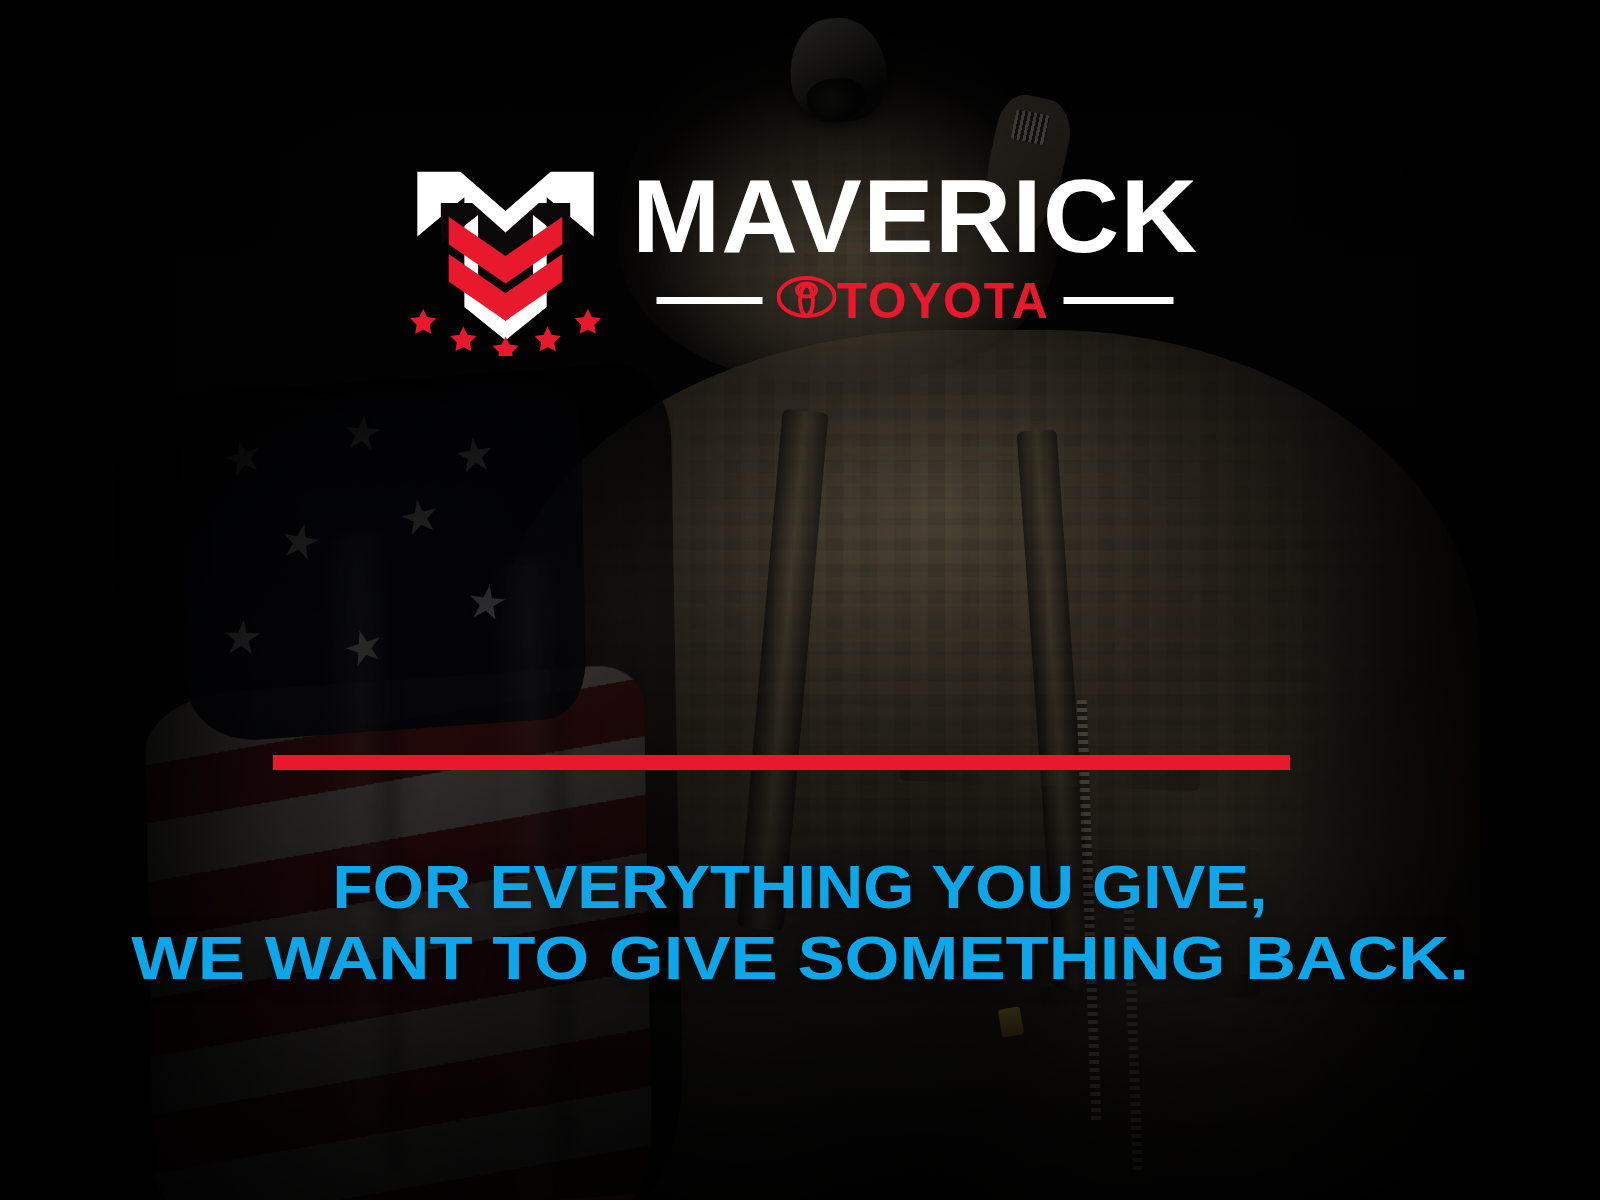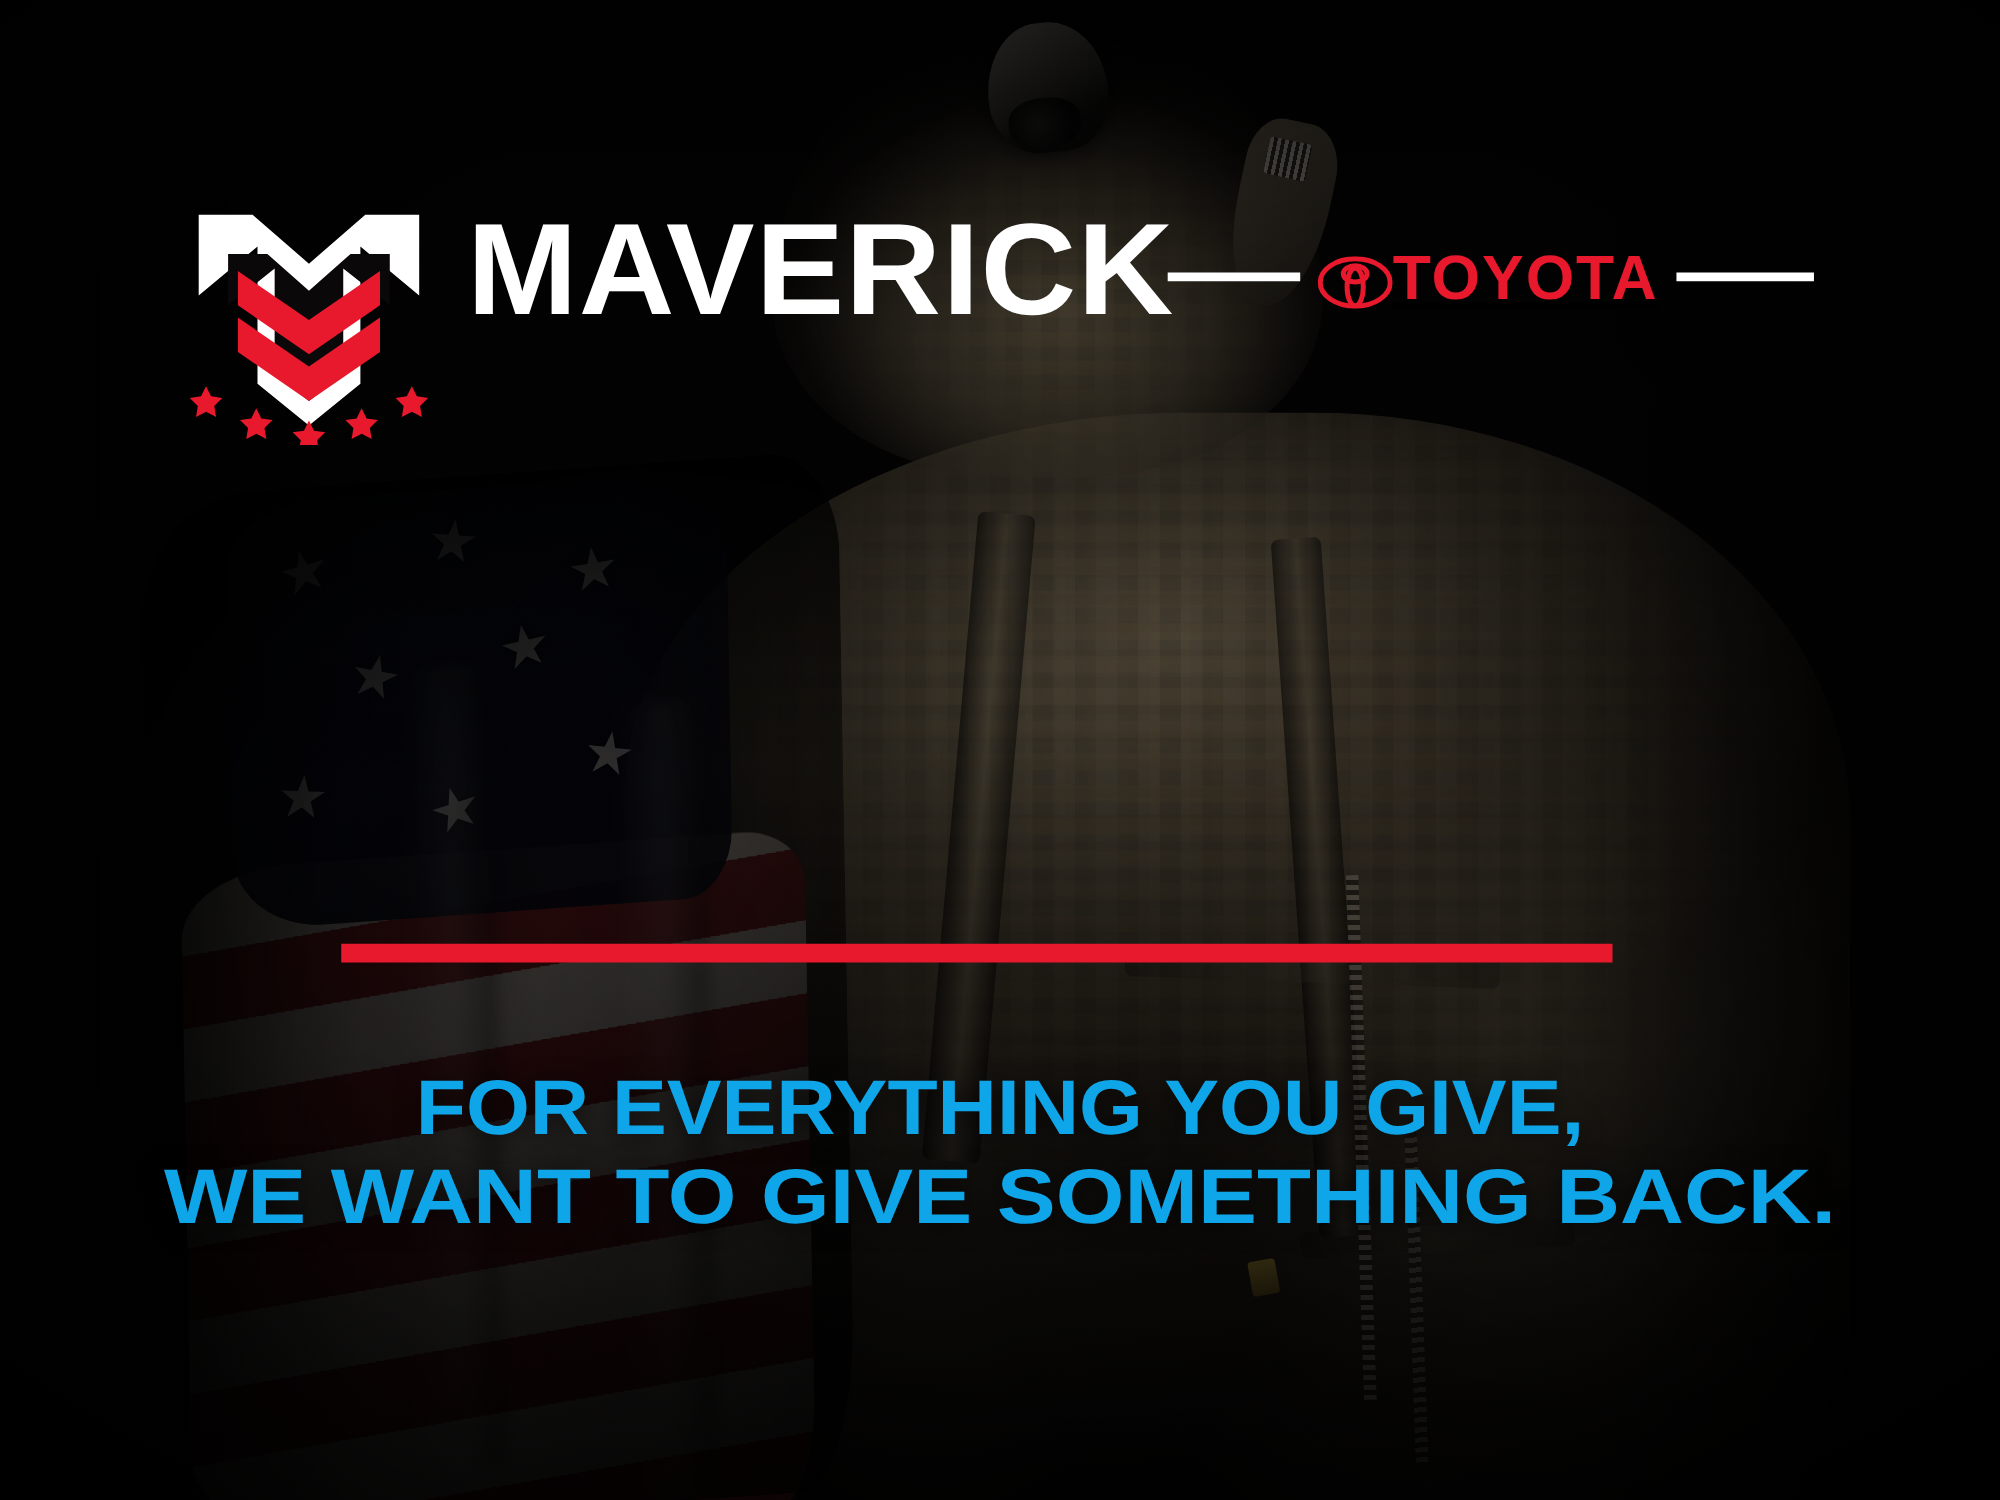--- a/index.html
+++ b/index.html
@@ -201,39 +201,39 @@
 
   
   .logo-lockup {
     position:absolute;
     left:50%; top:160px;
     transform:translateX(-50%);
     display:flex; align-items:flex-start; gap:34px;
   }
   .emblem { width:196px; height:196px; display:block; }
 
-  .wordmark { display:flex; align-items:center; padding-top:8px; }
+  .wordmark { display:flex; flex-direction:column; align-items:center; padding-top:8px; }
   .maverick-text {
     font-size:104px;
     font-weight:700;
     letter-spacing:1px;
     color:#ffffff;
     line-height:0.94;
     font-stretch:condensed;
     transform:scaleX(1.02);
     white-space:nowrap;
   }
   .toyota-row {
     display:flex; align-items:center; justify-content:center;
     gap:14px; margin-top:10px; width:100%;
   }
   .rule { height:7px; background:#ffffff; flex:0 0 auto; }
   .rule.left { width:106px; }
   .rule.right { width:110px; }
-  .toyota-mark { display:flex; align-items:flex-end; gap:0;text-decoration:underline; }
+  .toyota-mark { display:flex; align-items:flex-start; gap:0; }
   .toyota-emblem { width:60px; height:42px; display:block; }
   .toyota-text {
     font-size:50px; font-weight:700; color:#E8192C;
     letter-spacing:1.5px; line-height:1; white-space:nowrap;
   }
 
   
   .headline {
     position:absolute; left:0; right:0; top:468px;
     text-align:center;

